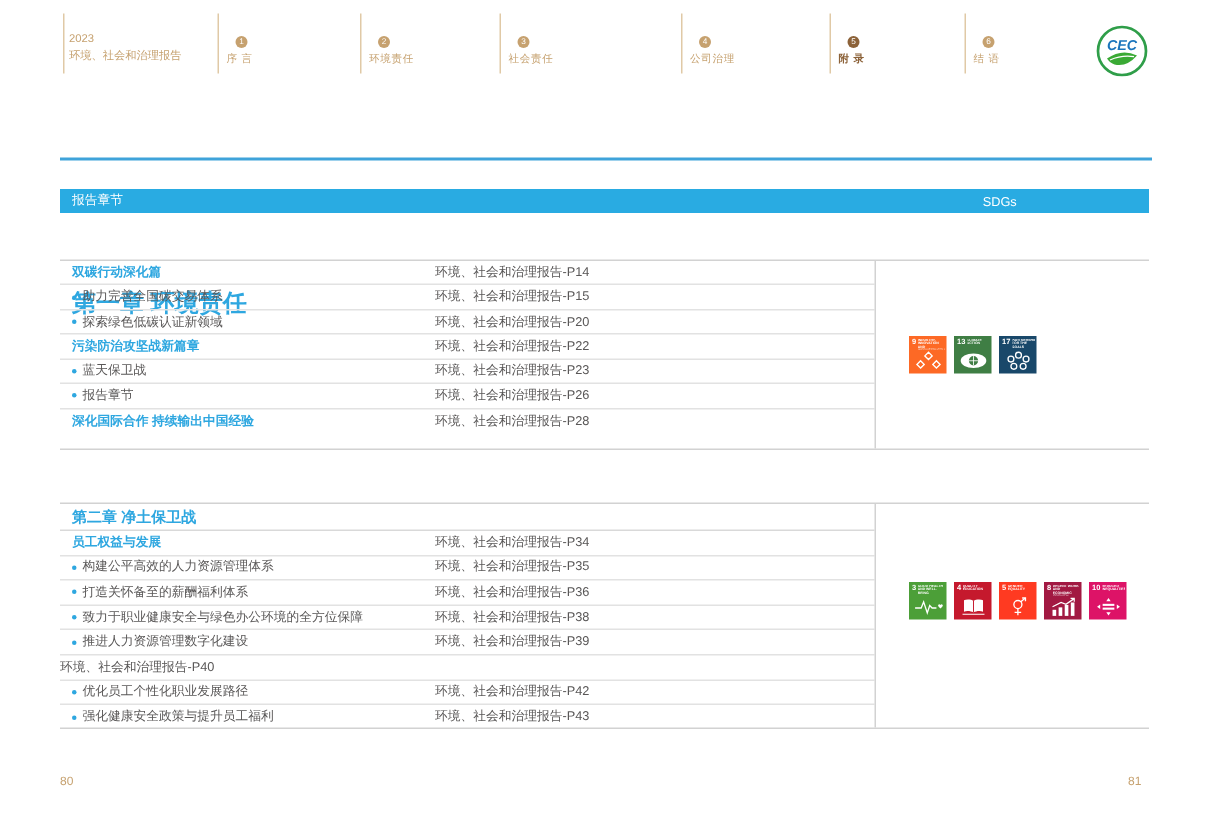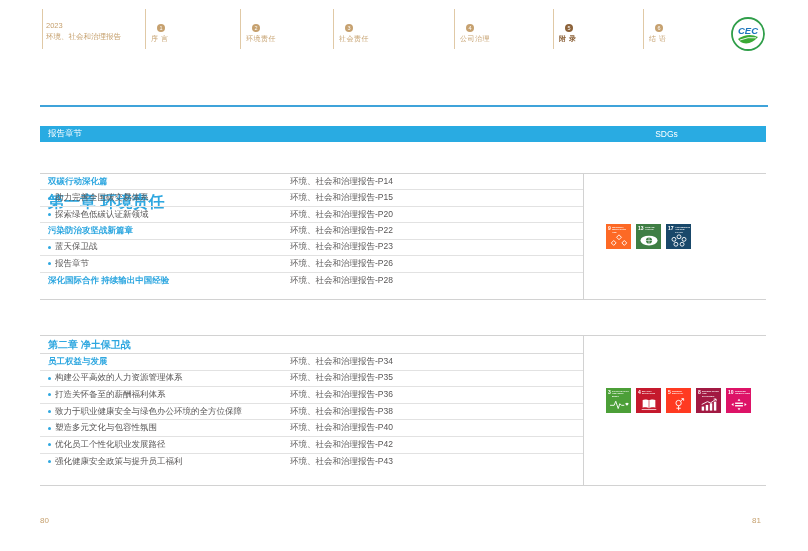--- a/index.html
+++ b/index.html
@@ -246,22 +246,25 @@
         <div class="row item">
           <div class="row-title">
             <span class="dot"></span>
             <span>致力于职业健康安全与绿色办公环境的全方位保障</span>
           </div>
        <div class="row-ref">环境、社会和治理报告-P38</div>
         </div>
         <div class="row item">
           <div class="row-title">
             <span class="dot"></span>
-            <span>塑造多元文化与包容性氛围</span>
-          </div>
+            <span>推进人力资源管理数字化建设</span>
+          </div>
+       <div class="row-ref">环境、社会和治理报告-P39</div>
+        </div>
+        <div class="row item">
        <div class="row-ref">环境、社会和治理报告-P40</div>
         </div>
         <div class="row item">
           <div class="row-title">
             <span class="dot"></span>
             <span>优化员工个性化职业发展路径</span>
           </div>
        <div class="row-ref">环境、社会和治理报告-P42</div>
         </div>
         <div class="row item">

